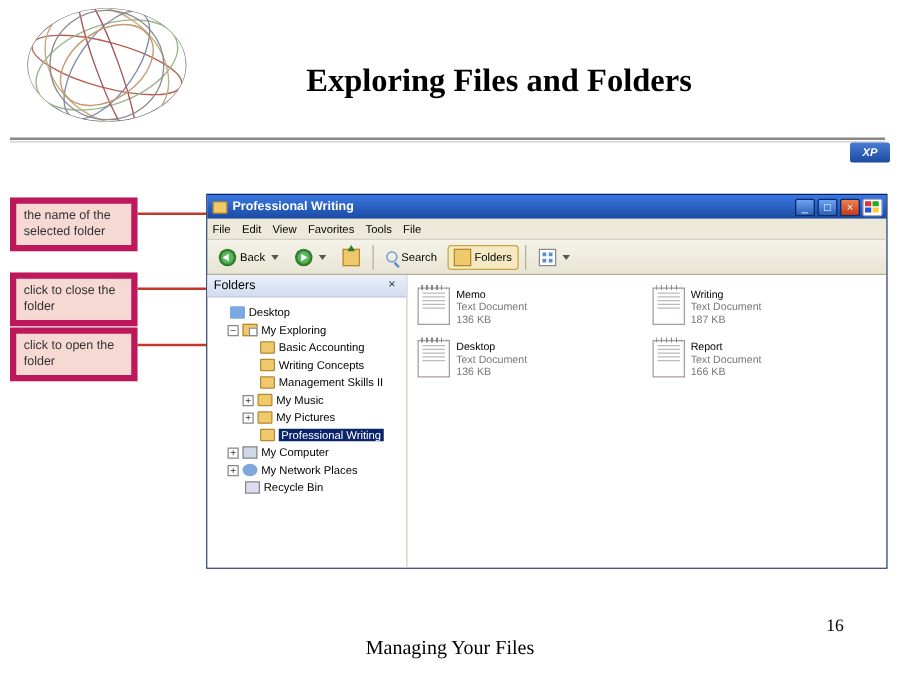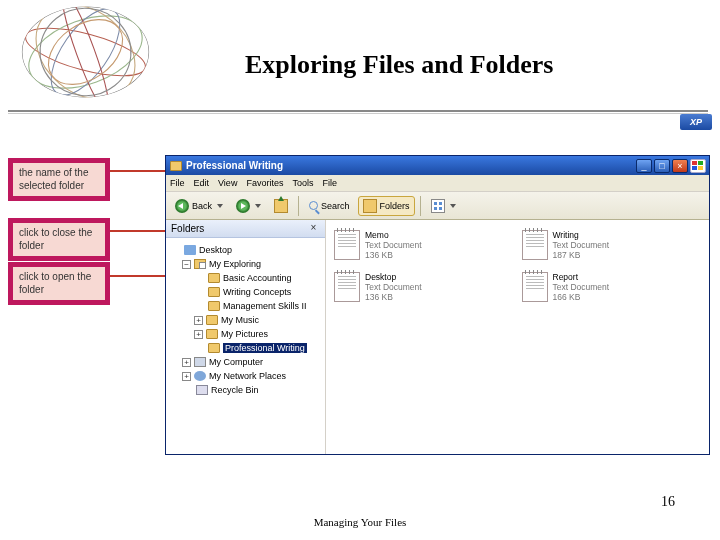--- a/index.html
+++ b/index.html
@@ -80,21 +80,21 @@
   .file-ico { width:26px; height:30px; background:#fff; border:1px solid #a99; position:relative; flex-shrink:0; }
   .file-ico::before { content:""; position:absolute; top:3px; left:3px; right:3px; height:1px; background:#bbb; box-shadow:0 3px #bbb,0 6px #bbb,0 9px #bbb,0 12px #bbb; }
   .file-ico .spiral { position:absolute; top:-3px; left:2px; right:2px; height:4px; background:repeating-linear-gradient(90deg,#888 0 1px,transparent 1px 4px); }
   .file-meta { font-size:8.5px; line-height:1.2; color:#333; }
   .file-meta .fname { color:#000; }
   .file-meta .ftype { color:#777; }
   .file-meta .fsize { color:#777; }
   
   .bracket { position:absolute; border:1.5px solid #c1392b; border-top:none; }
   
-  .footer-title { position:absolute; left:0; width:720px; bottom: 12px; text-align:center; font-family:"Times New Roman", serif; font-size:11px; }
+  .footer-title { position:absolute; left:0; width:720px; bottom: 12px; text-align:center; font-family:"Times New Roman", serif; font-size:16px; }
   .page-num { position:absolute; right: 45px; bottom: 30px; font-family:"Times New Roman", serif; font-size: 14px; }
 </style>
 </head>
 <body>
 
 <div class="header-area">
   <div class="logo">
     <svg viewBox="0 0 160 110">
       <defs>
           <clipPath id="c">

